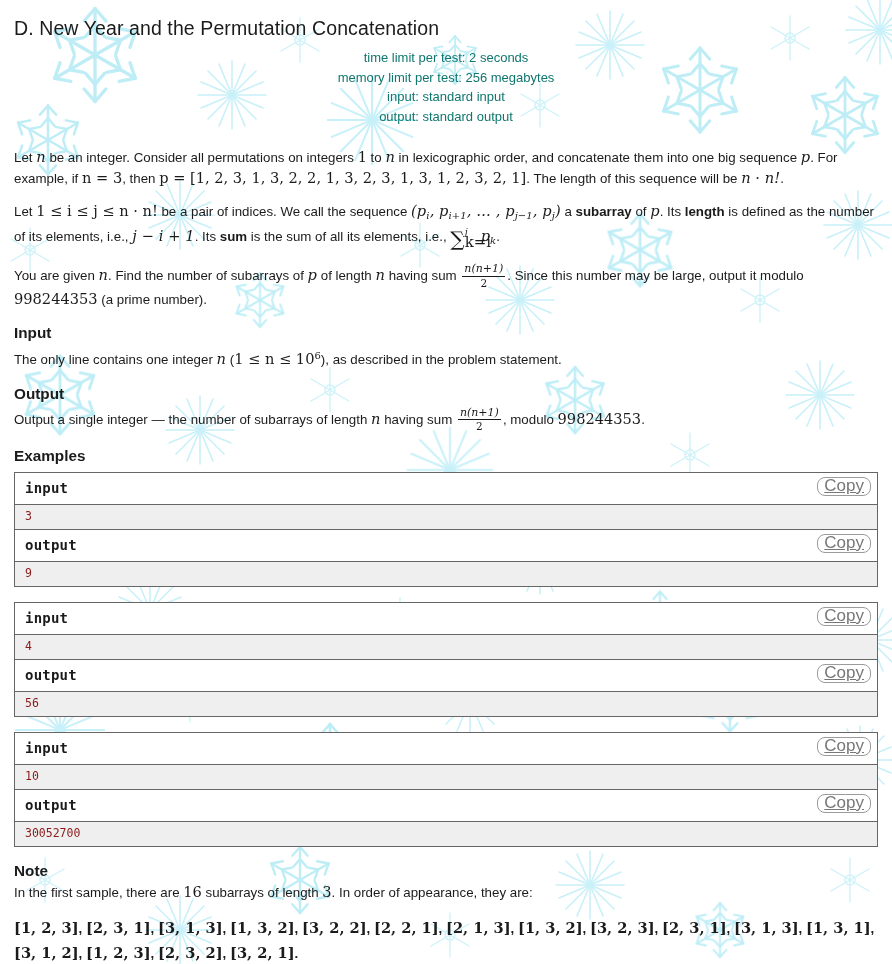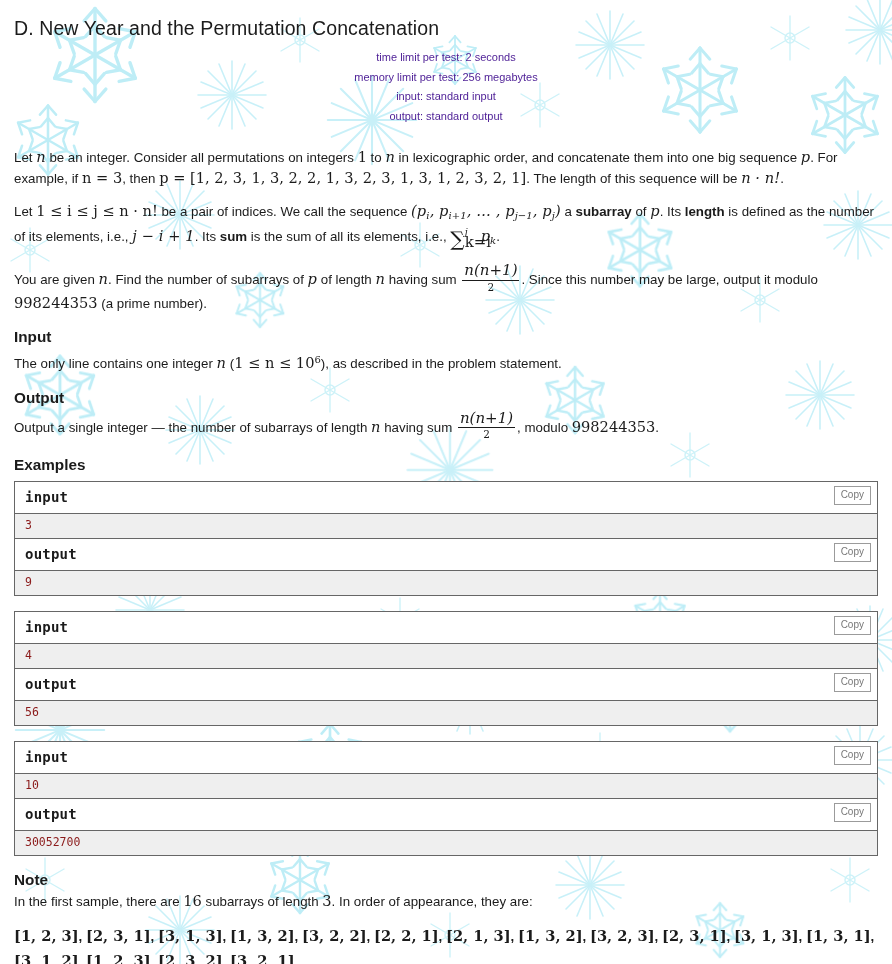--- a/index.html
+++ b/index.html
@@ -34,22 +34,22 @@
   .ttl {
     text-align: left;
     font-size: 19.5px;
     font-weight: 400;
     color: #1b1b1b;
     padding-top: 17px;
     letter-spacing: 0.1px;
   }
   .limits {
     text-align: center;
-    font-size: 11px;
-    color: #4c1d95;
+    font-size: 13px;
+    color: #0f766e;
     line-height: 19.6px;
     margin-top: 8px;
   }
   .limits div { margin: 0; }
 
   
   .para {
     margin: 0 0 13px 0;
     line-height: 19.5px;
     text-align: left;
@@ -91,21 +91,21 @@
   .frac {
     display: inline-block;
     vertical-align: -0.52em;
     text-align: center;
     font-family: "DejaVu Serif", "Liberation Serif", serif;
     line-height: 1.05;
     margin: 0 2px;
   }
   .frac .num {
     display: block;
-    font-size: 15px;
+    font-size: 11px;
     font-style: italic;
     padding: 0 2px 1px 2px;
   }
   .frac .den {
     display: block;
     font-size: 10.5px;
     font-style: normal;
     border-top: 1px solid #1b1b1b;
     padding: 1px 2px 0 2px;
   }
@@ -153,25 +153,26 @@
     letter-spacing: .2px;
   }
   .copy-btn {
     position: absolute;
     right: 6px;
     top: 4px;
     border: 1px solid #9b9b9b;
     background: transparent;
     color: #777777;
     font-family: "Liberation Sans", sans-serif;
-    font-size: 10px;
+    font-size: 17px;
     padding: 1px 6px 2px 6px;
     line-height: 14px;
-    border-radius: 0;
+    border-radius: 8px;
     cursor: pointer;
+    text-decoration: underline;
   }
   .st-data {
     background: #efefef;
     border-bottom: 1px solid #666666;
     padding: 4px 10px 5px 10px;
     font-family: "DejaVu Sans Mono", "Liberation Mono", monospace;
     font-size: 11.5px;
     color: #8b1a1a;
     line-height: 15px;
     white-space: pre;

